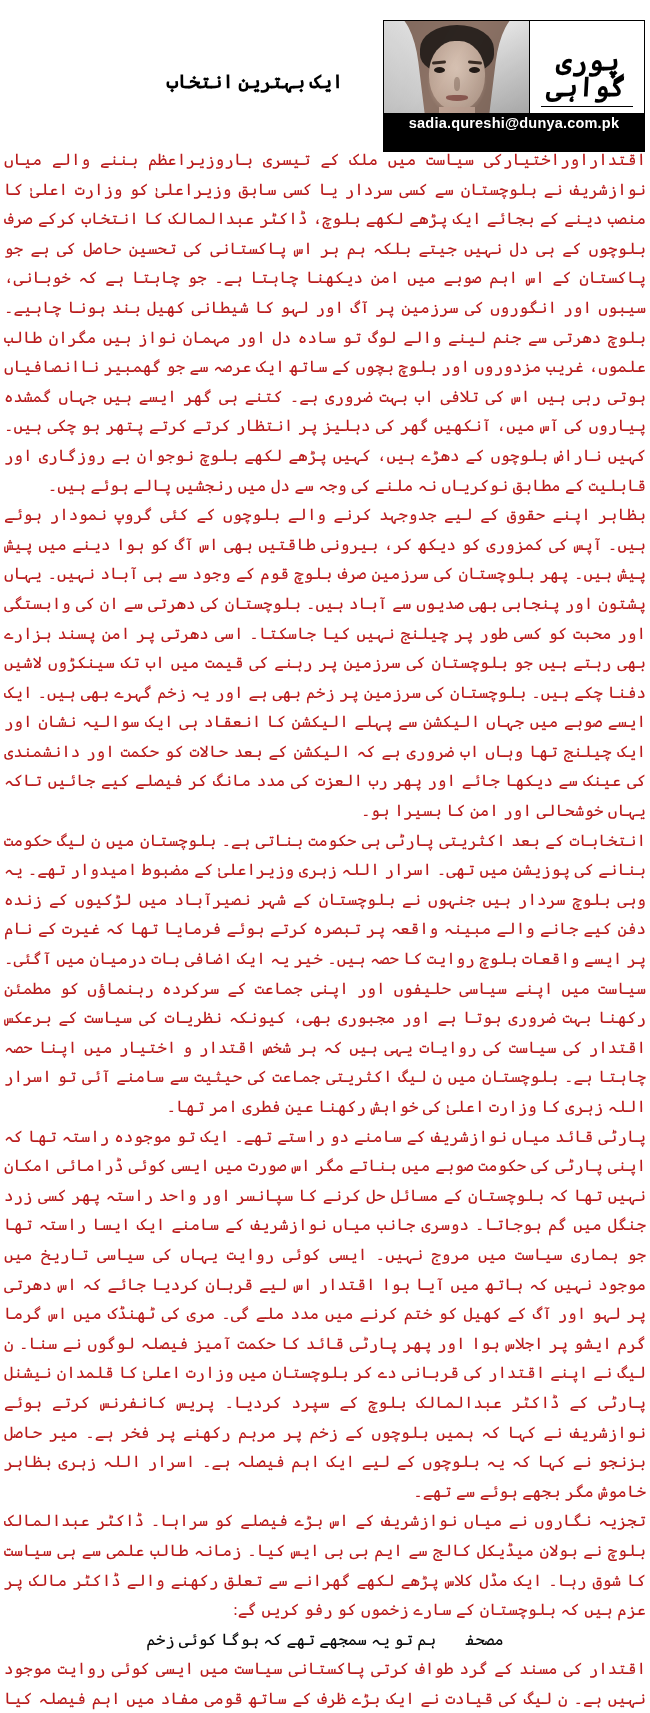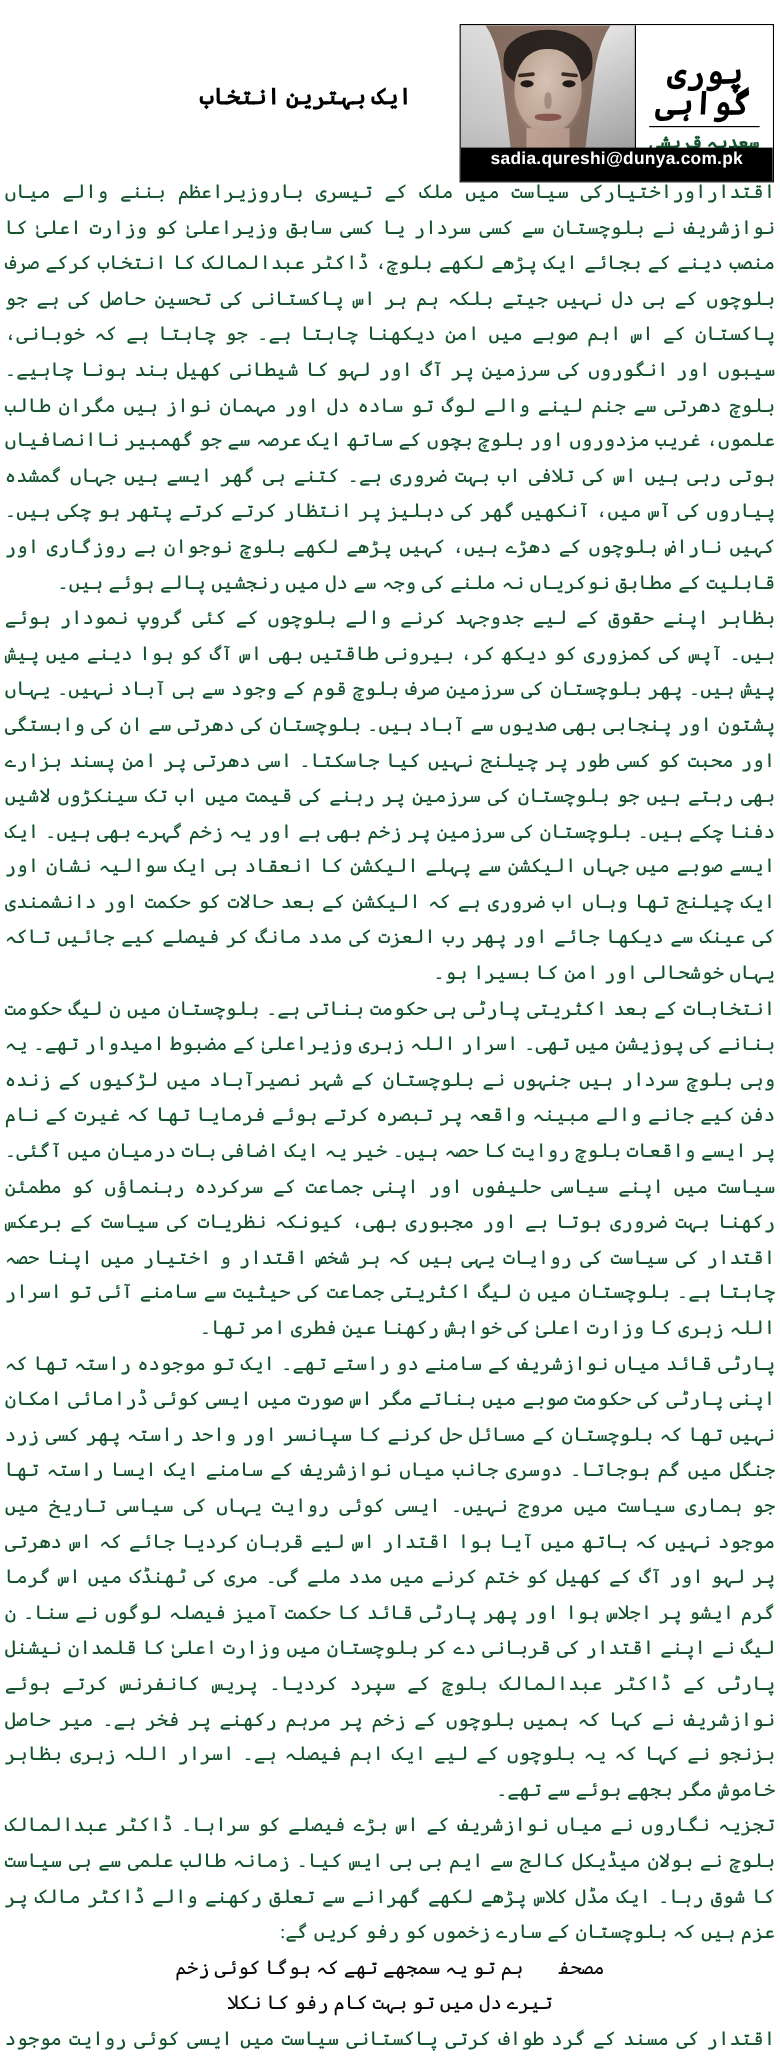--- a/index.html
+++ b/index.html
@@ -170,21 +170,21 @@
     position: absolute; inset: 0;
     background: linear-gradient(120deg, rgba(0,0,0,.10), rgba(0,0,0,0) 45%, rgba(0,0,0,.18));
     mix-blend-mode: multiply;
   }
 
   
   #email-bar {
     position: absolute;
     left: 0; bottom: 0;
     width: 100%;
-    height: 28px;
+    height: 38px;
     background: #000000;
     color: #ffffff;
     direction: ltr;
     text-align: center;
     font-family: "Liberation Sans", sans-serif;
     font-size: 14.5px;
     font-weight: bold;
     line-height: 21px;
     letter-spacing: .2px;
   }
@@ -199,21 +199,21 @@
     text-align: justify;
     text-align-last: justify;
   }
   .para {
     font-size: 16.3px;
     line-height: 29.6px;
     margin: 0 0 0 0;
     text-align: justify;
     text-align-last: right;
     word-spacing: .5px;
-    color: #14532d;
+    color: #b91c1c;
   }
   .verse {
     text-align: right;
     text-align-last: center;
     font-size: 16.3px;
     line-height: 29.6px;
     margin: 0;
     color: #0a0a0a;
   }
 </style>
@@ -253,17 +253,16 @@
 
 <div id="article">
 
   <p class="para">اقتداراوراختیارکی سیاست میں ملک کے تیسری باروزیراعظم بننے والے میاں نوازشریف نے بلوچستان سے کسی سردار یا کسی سابق وزیراعلیٰ کو وزارت اعلیٰ کا منصب دینے کے بجائے ایک پڑھے لکھے بلوچ، ڈاکٹر عبدالمالک کا انتخاب کرکے صرف بلوچوں کے ہی دل نہیں جیتے بلکہ ہم ہر اس پاکستانی کی تحسین حاصل کی ہے جو پاکستان کے اس اہم صوبے میں امن دیکھنا چاہتا ہے۔ جو چاہتا ہے کہ خوبانی، سیبوں اور انگوروں کی سرزمین پر آگ اور لہو کا شیطانی کھیل بند ہونا چاہیے۔ بلوچ دھرتی سے جنم لینے والے لوگ تو سادہ دل اور مہمان نواز ہیں مگران طالب علموں، غریب مزدوروں اور بلوچ بچوں کے ساتھ ایک عرصہ سے جو گھمبیر ناانصافیاں ہوتی رہی ہیں اس کی تلافی اب بہت ضروری ہے۔ کتنے ہی گھر ایسے ہیں جہاں گمشدہ پیاروں کی آس میں، آنکھیں گھر کی دہلیز پر انتظار کرتے کرتے پتھر ہو چکی ہیں۔ کہیں ناراض بلوچوں کے دھڑے ہیں، کہیں پڑھے لکھے بلوچ نوجوان بے روزگاری اور قابلیت کے مطابق نوکریاں نہ ملنے کی وجہ سے دل میں رنجشیں پالے ہوئے ہیں۔</p>
   <p class="para">بظاہر اپنے حقوق کے لیے جدوجہد کرنے والے بلوچوں کے کئی گروپ نمودار ہوئے ہیں۔ آپس کی کمزوری کو دیکھ کر، بیرونی طاقتیں بھی اس آگ کو ہوا دینے میں پیش پیش ہیں۔ پھر بلوچستان کی سرزمین صرف بلوچ قوم کے وجود سے ہی آباد نہیں۔ یہاں پشتون اور پنجابی بھی صدیوں سے آباد ہیں۔ بلوچستان کی دھرتی سے ان کی وابستگی اور محبت کو کسی طور پر چیلنج نہیں کیا جاسکتا۔ اسی دھرتی پر امن پسند ہزارے بھی رہتے ہیں جو بلوچستان کی سرزمین پر رہنے کی قیمت میں اب تک سینکڑوں لاشیں دفنا چکے ہیں۔ بلوچستان کی سرزمین پر زخم بھی ہے اور یہ زخم گہرے بھی ہیں۔ ایک ایسے صوبے میں جہاں الیکشن سے پہلے الیکشن کا انعقاد ہی ایک سوالیہ نشان اور ایک چیلنج تھا وہاں اب ضروری ہے کہ الیکشن کے بعد حالات کو حکمت اور دانشمندی کی عینک سے دیکھا جائے اور پھر رب العزت کی مدد مانگ کر فیصلے کیے جائیں تاکہ یہاں خوشحالی اور امن کا بسیرا ہو۔</p>
   <p class="para">انتخابات کے بعد اکثریتی پارٹی ہی حکومت بناتی ہے۔ بلوچستان میں ن لیگ حکومت بنانے کی پوزیشن میں تھی۔ اسرار اللہ زہری وزیراعلیٰ کے مضبوط امیدوار تھے۔ یہ وہی بلوچ سردار ہیں جنہوں نے بلوچستان کے شہر نصیرآباد میں لڑکیوں کے زندہ دفن کیے جانے والے مبینہ واقعہ پر تبصرہ کرتے ہوئے فرمایا تھا کہ غیرت کے نام پر ایسے واقعات بلوچ روایت کا حصہ ہیں۔ خیر یہ ایک اضافی بات درمیان میں آگئی۔ سیاست میں اپنے سیاسی حلیفوں اور اپنی جماعت کے سرکردہ رہنماؤں کو مطمئن رکھنا بہت ضروری ہوتا ہے اور مجبوری بھی، کیونکہ نظریات کی سیاست کے برعکس اقتدار کی سیاست کی روایات یہی ہیں کہ ہر شخص اقتدار و اختیار میں اپنا حصہ چاہتا ہے۔ بلوچستان میں ن لیگ اکثریتی جماعت کی حیثیت سے سامنے آئی تو اسرار اللہ زہری کا وزارت اعلیٰ کی خواہش رکھنا عین فطری امر تھا۔</p>
   <p class="para">پارٹی قائد میاں نوازشریف کے سامنے دو راستے تھے۔ ایک تو موجودہ راستہ تھا کہ اپنی پارٹی کی حکومت صوبے میں بناتے مگر اس صورت میں ایسی کوئی ڈرامائی امکان نہیں تھا کہ بلوچستان کے مسائل حل کرنے کا سپانسر اور واحد راستہ پھر کسی زرد جنگل میں گم ہوجاتا۔ دوسری جانب میاں نوازشریف کے سامنے ایک ایسا راستہ تھا جو ہماری سیاست میں مروج نہیں۔ ایسی کوئی روایت یہاں کی سیاسی تاریخ میں موجود نہیں کہ ہاتھ میں آیا ہوا اقتدار اس لیے قربان کردیا جائے کہ اس دھرتی پر لہو اور آگ کے کھیل کو ختم کرنے میں مدد ملے گی۔ مری کی ٹھنڈک میں اس گرما گرم ایشو پر اجلاس ہوا اور پھر پارٹی قائد کا حکمت آمیز فیصلہ لوگوں نے سنا۔ ن لیگ نے اپنے اقتدار کی قربانی دے کر بلوچستان میں وزارت اعلیٰ کا قلمدان نیشنل پارٹی کے ڈاکٹر عبدالمالک بلوچ کے سپرد کردیا۔ پریس کانفرنس کرتے ہوئے نوازشریف نے کہا کہ ہمیں بلوچوں کے زخم پر مرہم رکھنے پر فخر ہے۔ میر حاصل بزنجو نے کہا کہ یہ بلوچوں کے لیے ایک اہم فیصلہ ہے۔ اسرار اللہ زہری بظاہر خاموش مگر بجھے ہوئے سے تھے۔</p>
   <p class="para">تجزیہ نگاروں نے میاں نوازشریف کے اس بڑے فیصلے کو سراہا۔ ڈاکٹر عبدالمالک بلوچ نے بولان میڈیکل کالج سے ایم بی بی ایس کیا۔ زمانہ طالب علمی سے ہی سیاست کا شوق رہا۔ ایک مڈل کلاس پڑھے لکھے گھرانے سے تعلق رکھنے والے ڈاکٹر مالک پر عزم ہیں کہ بلوچستان کے سارے زخموں کو رفو کریں گے:</p>
 
   <p class="verse">مصحفیؔ ہم تو یہ سمجھے تھے کہ ہوگا کوئی زخم</p>
-  <p class="verse">تیرے دل میں تو بہت کام رفو کا نکلا</p>
 
   <p class="para">اقتدار کی مسند کے گرد طواف کرتی پاکستانی سیاست میں ایسی کوئی روایت موجود نہیں ہے۔ ن لیگ کی قیادت نے ایک بڑے ظرف کے ساتھ قومی مفاد میں اہم فیصلہ کیا اور سیاست کے زرد جنگل میں ایک ایسا راستہ ہموار کیا جہاں سیاست، ذاتی مفاد اور پارٹی کی سطح سے بڑھ کر صرف دھرتی کے لیے کی جاتی ہے۔ یہ ایک ایسا راستہ ہے جس پر اس سے پہلے کوئی نہیں گیا تھا۔ رابرٹ فراسٹ کی نظم</p>
 
 </div>
 
 </body></html>

